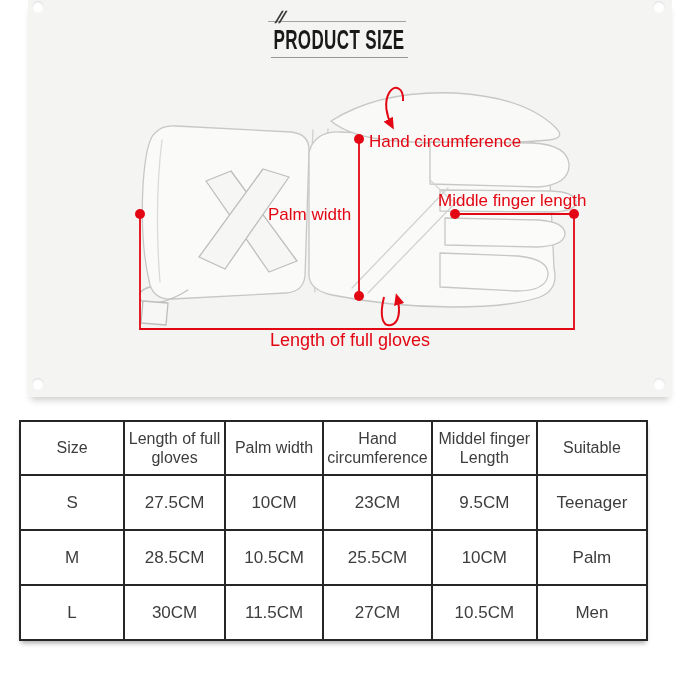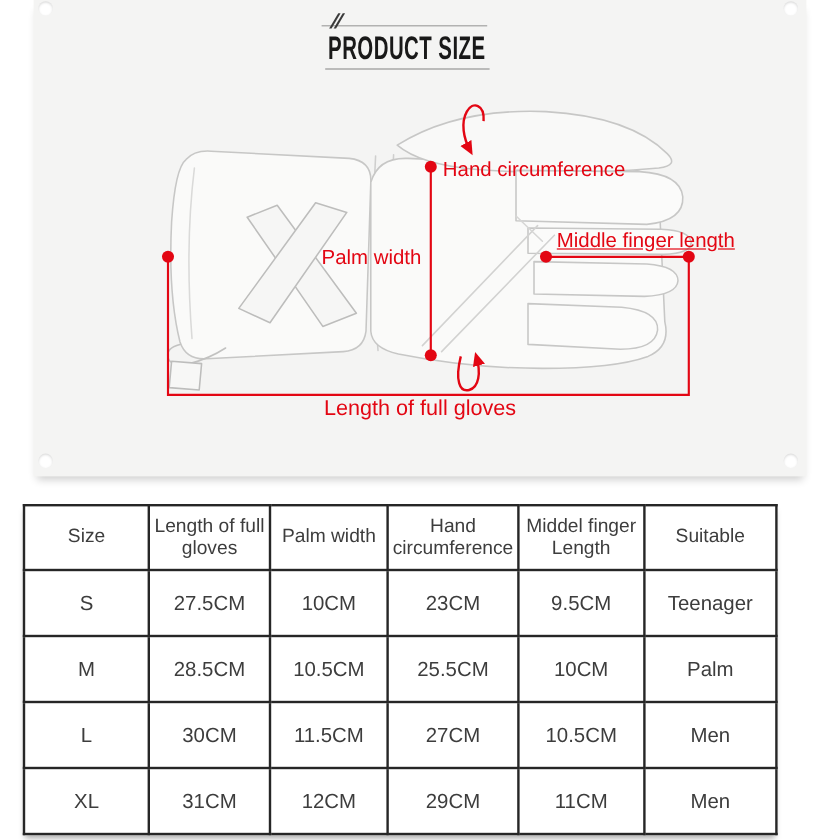--- a/index.html
+++ b/index.html
@@ -42,21 +42,21 @@
     transform:scale(0.74,1.18);transform-origin:center center;
   }
 
   
   .diagram-svg{position:absolute;left:0;top:0;}
   .red-label{
     position:absolute;color:#e30613;font-size:17px;line-height:1.1;
     white-space:nowrap;
   }
   .lbl-hand{left:369px;top:133px;}
-  .lbl-mid{left:464px;top:192px;text-decoration:underline;}
+  .lbl-mid{left:438px;top:192px;}
   .lbl-palm{left:268px;top:206px;}
   .lbl-len{left:270px;top:331px;font-size:18px;}
 
   
   .size-table{
     position:absolute;left:19px;top:420px;width:629px;
     border-collapse:collapse;background:#ffffff;
     box-shadow:0 4px 5px -2px rgba(0,0,0,0.35);
     color:#3d3d3d;
   }
@@ -189,23 +189,15 @@
         <td>Palm</td>
       </tr>
       <tr>
         <td>L</td>
         <td>30CM</td>
         <td>11.5CM</td>
         <td>27CM</td>
         <td>10.5CM</td>
         <td>Men</td>
       </tr>
-      <tr>
-        <td>XL</td>
-        <td>31CM</td>
-        <td>12CM</td>
-        <td>29CM</td>
-        <td>11CM</td>
-        <td>Men</td>
-      </tr>
     </tbody>
   </table>
 </div>
 
 </body></html>

